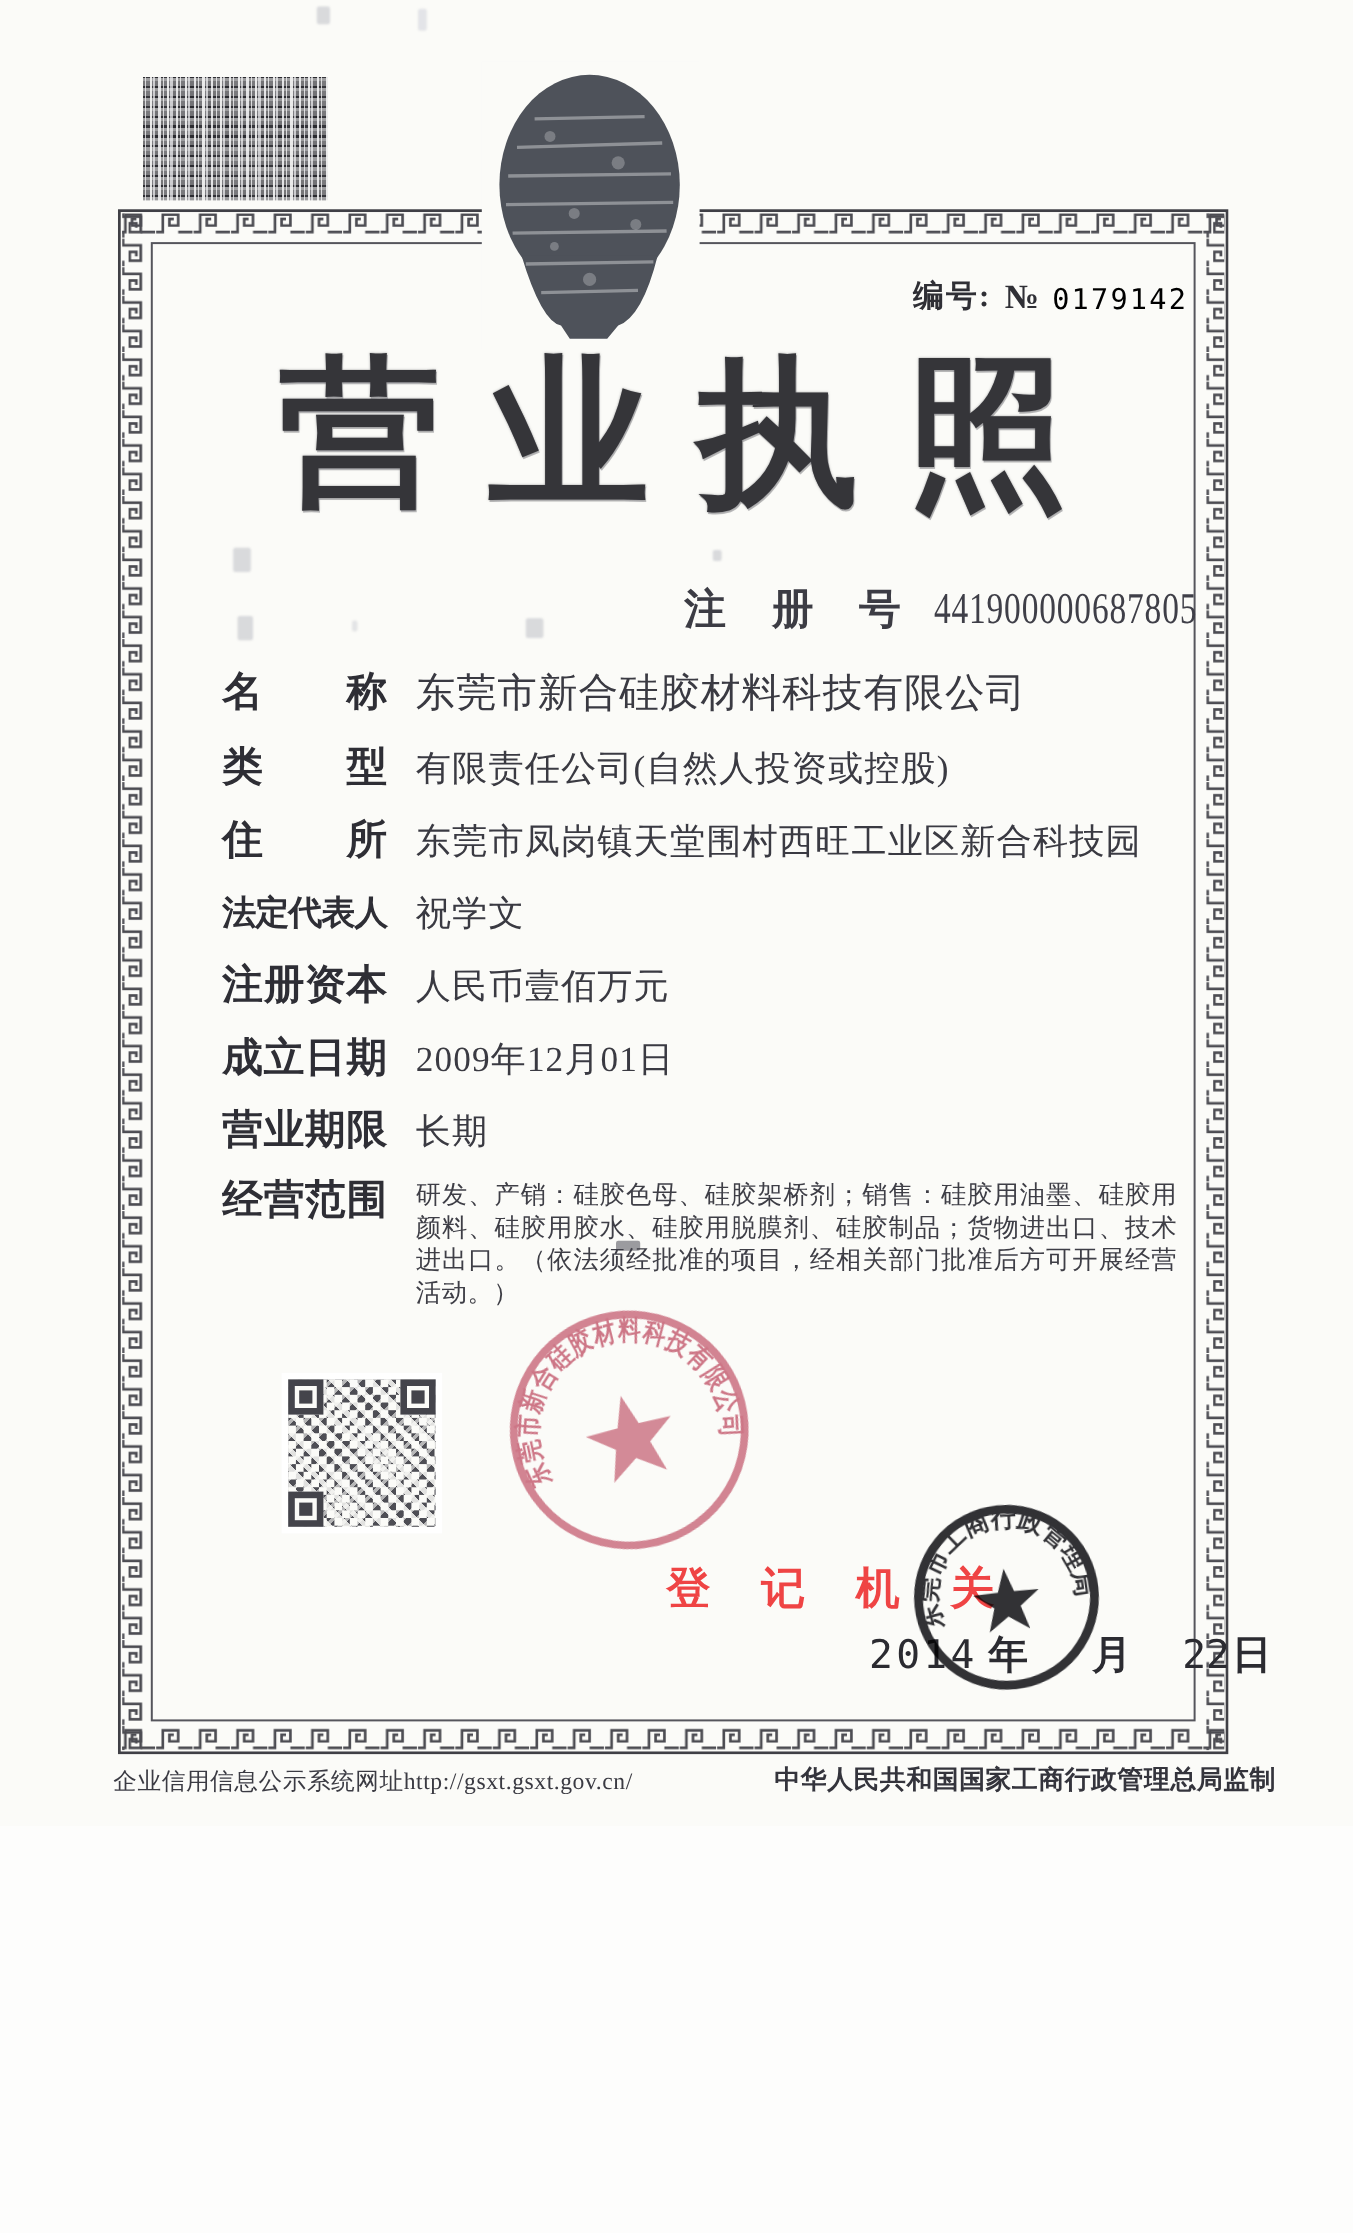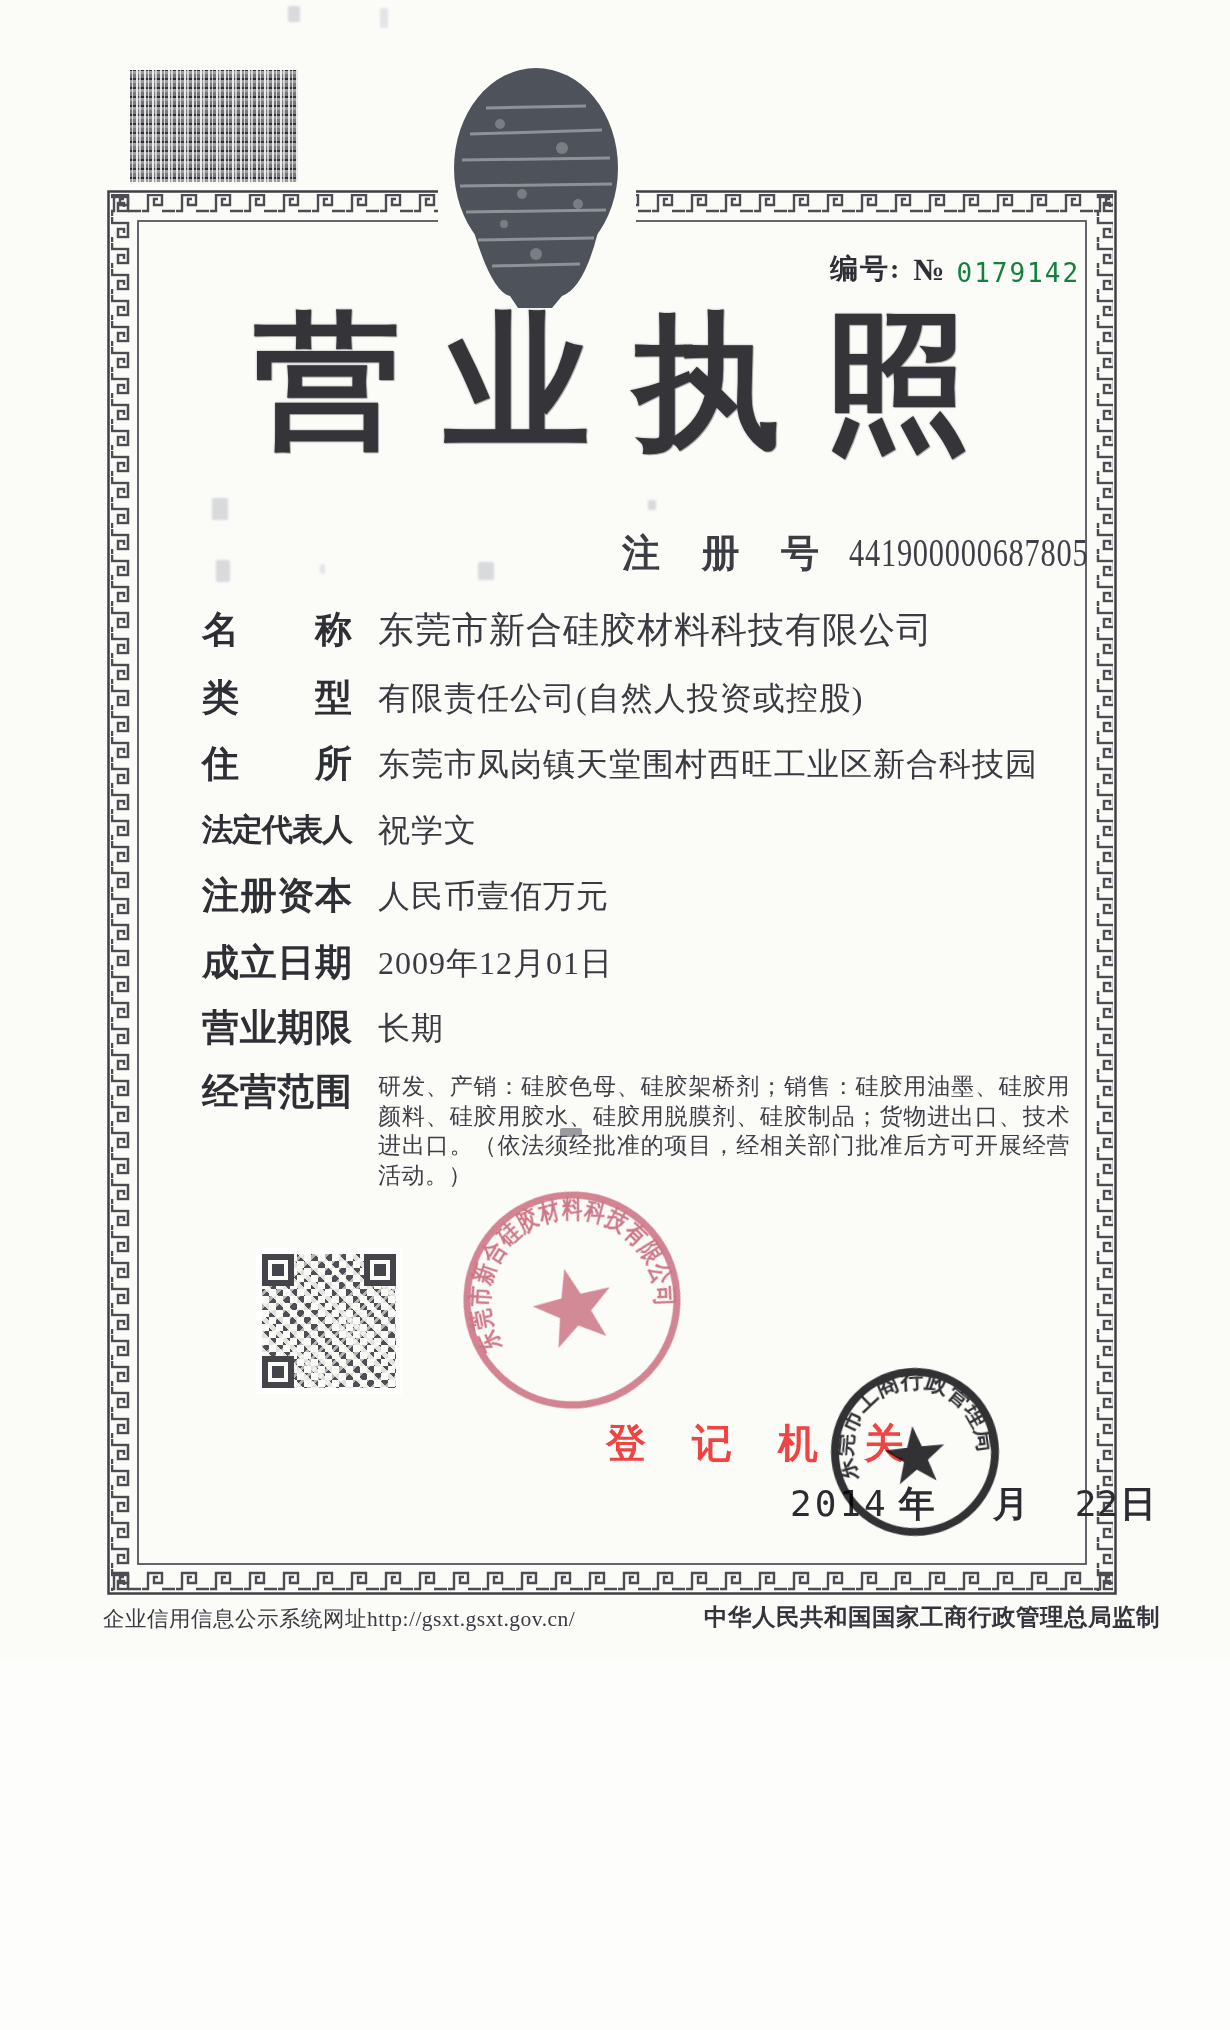--- a/index.html
+++ b/index.html
@@ -24,25 +24,25 @@
   .emblem-halo{position:absolute;left:438px;top:56px;width:198px;height:262px;background:#fbfbf8;}
   .emblem{position:absolute;left:452px;top:64px;width:168px;height:248px;filter:blur(.5px);}
 
   
   .border-frame{position:absolute;left:107px;top:190px;}
 
   
   .serial{position:absolute;left:830px;top:250px;display:flex;align-items:flex-end;gap:12px;color:#2f2f35;}
   .serial .lab{font-size:28px;letter-spacing:2px;font-weight:600;}
   .serial .nomark{font-size:31px;font-weight:700;}
-  .serial .digits{font-family:"DejaVu Sans Mono",monospace;font-size:26px;letter-spacing:2px;color:#15803d;}
+  .serial .digits{font-family:"DejaVu Sans Mono",monospace;font-size:26px;letter-spacing:2px;color:#000000;}
 
   
   .title{
-    position:absolute;left:107px;top:302px;width:1010px;text-align:center;
+    position:absolute;left:107px;top:314px;width:1010px;text-align:center;
     font-size:146px;font-weight:800;color:#2e2e33;
     letter-spacing:44px;text-indent:44px;line-height:1.1;
     font-family:"Liberation Sans",sans-serif;
     text-shadow:0 0 2px rgba(40,40,45,.55), 1px 1px 0 rgba(70,70,78,.35);
     filter:contrast(.92);
   }
 
   
   .regno{position:absolute;left:622px;top:528px;display:flex;align-items:baseline;color:#44444c;}
   .regno .lab{font-size:38px;letter-spacing:16px;font-weight:600;color:#3c3c44;}

